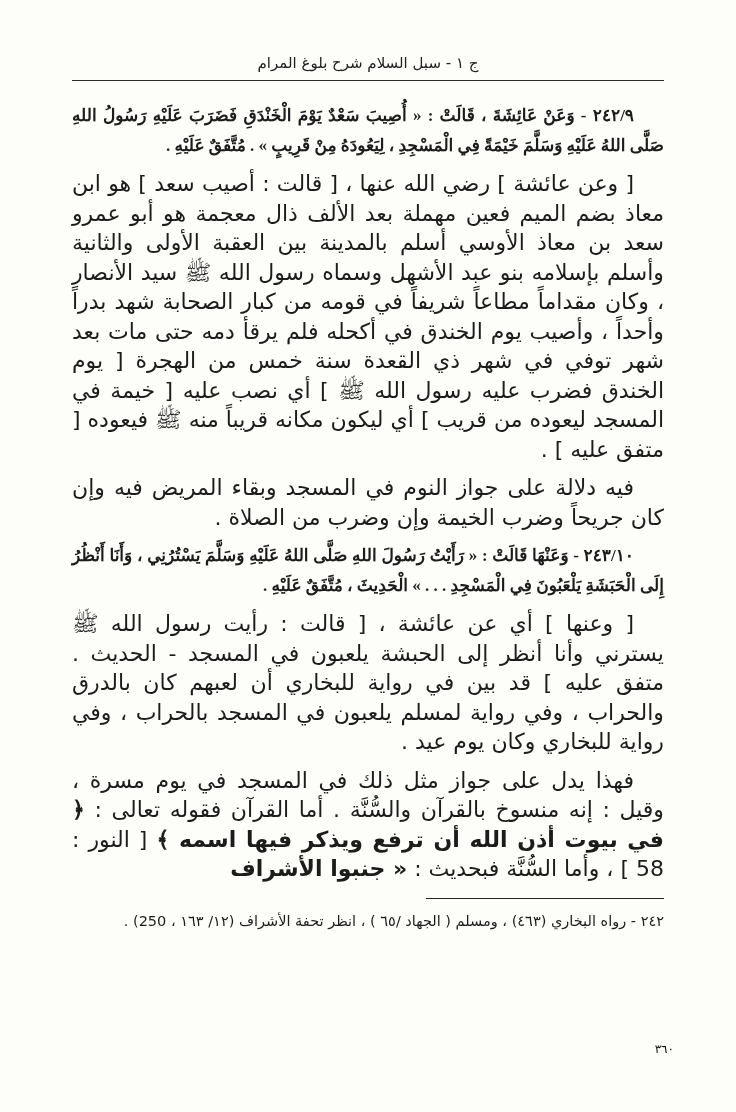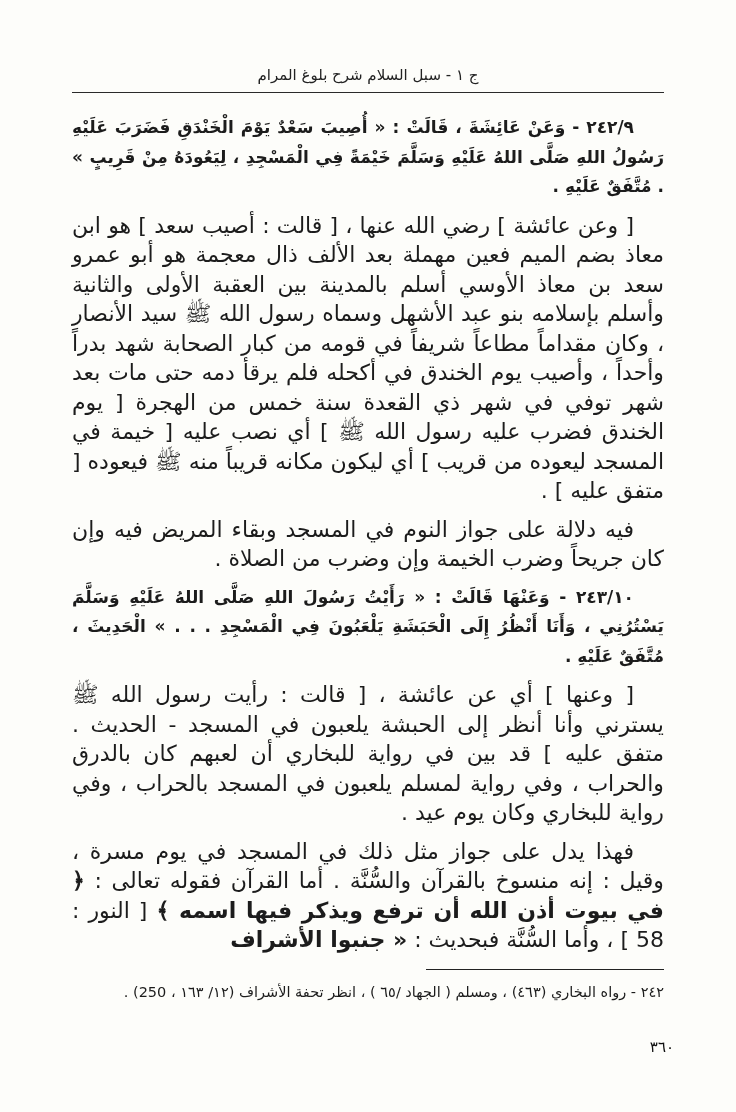--- a/index.html
+++ b/index.html
@@ -1,15 +1,15 @@
 <!DOCTYPE html>
 <html lang="ar"><head>
 <meta charset="utf-8">
 <style>
-  * { box-sizing: border-box; margin-top: 12px; }
+  * { box-sizing: border-box; }
   html, body { margin: 0; padding: 0; background: #ffffff; }
   .page {
     position: relative;
     width: 736px;
     height: 1112px;
     margin: 0 auto;
     background: #fdfdfa;
     color: #1c1c1c;
     font-family: "DejaVu Sans", sans-serif;
     overflow: hidden;
@@ -34,20 +34,21 @@
   }
   .para {
     margin: 0 0 9px 0;
     text-indent: 30px;
     font-size: 22px;
     line-height: 29.5px;
   }
   .hadith {
     font-weight: bold;
     font-size: 17px;
+    font-family: Liberation Serif, serif;
   }
   .bold { font-weight: bold; }
   .footnote-rule {
     width: 238px;
     margin: 14px 72px 10px auto;
     border: none;
     border-top: 1.5px solid #222;
     height: 0;
   }
   .footnotes {
@@ -58,21 +59,21 @@
   .footnote {
     margin: 0 0 6px 0;
     font-size: 14.5px;
     line-height: 25px;
   }
   .page-number {
     position: absolute;
     bottom: 56px;
     right: 62px;
     direction: rtl;
-    font-size: 15px;
+    font-size: 12px;
     color: #111;
   }
 </style>
 </head>
 <body>
 
 <div class="page">
 
   <div class="header">
     <span class="header-text">ج ١ - سبل السلام شرح بلوغ المرام</span>

